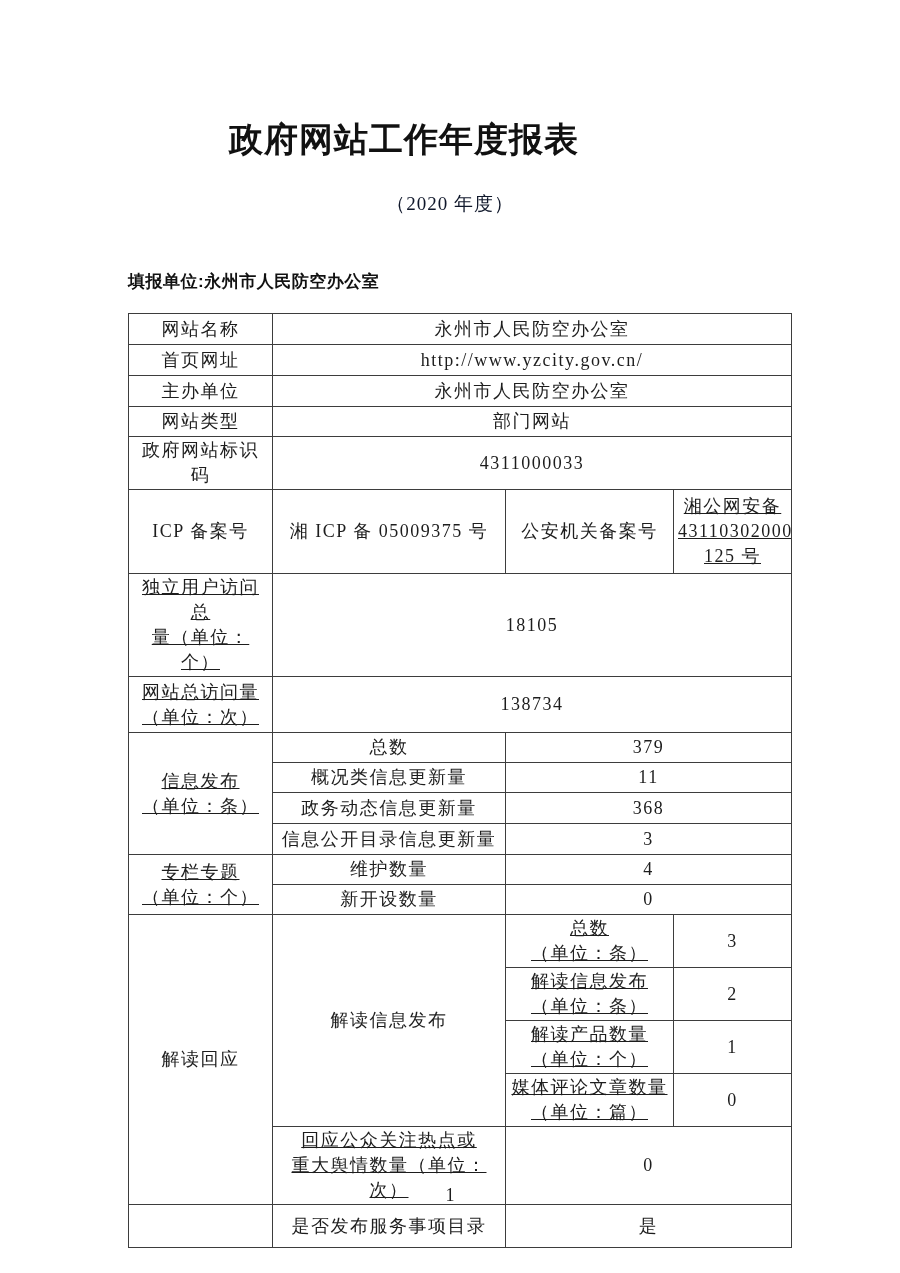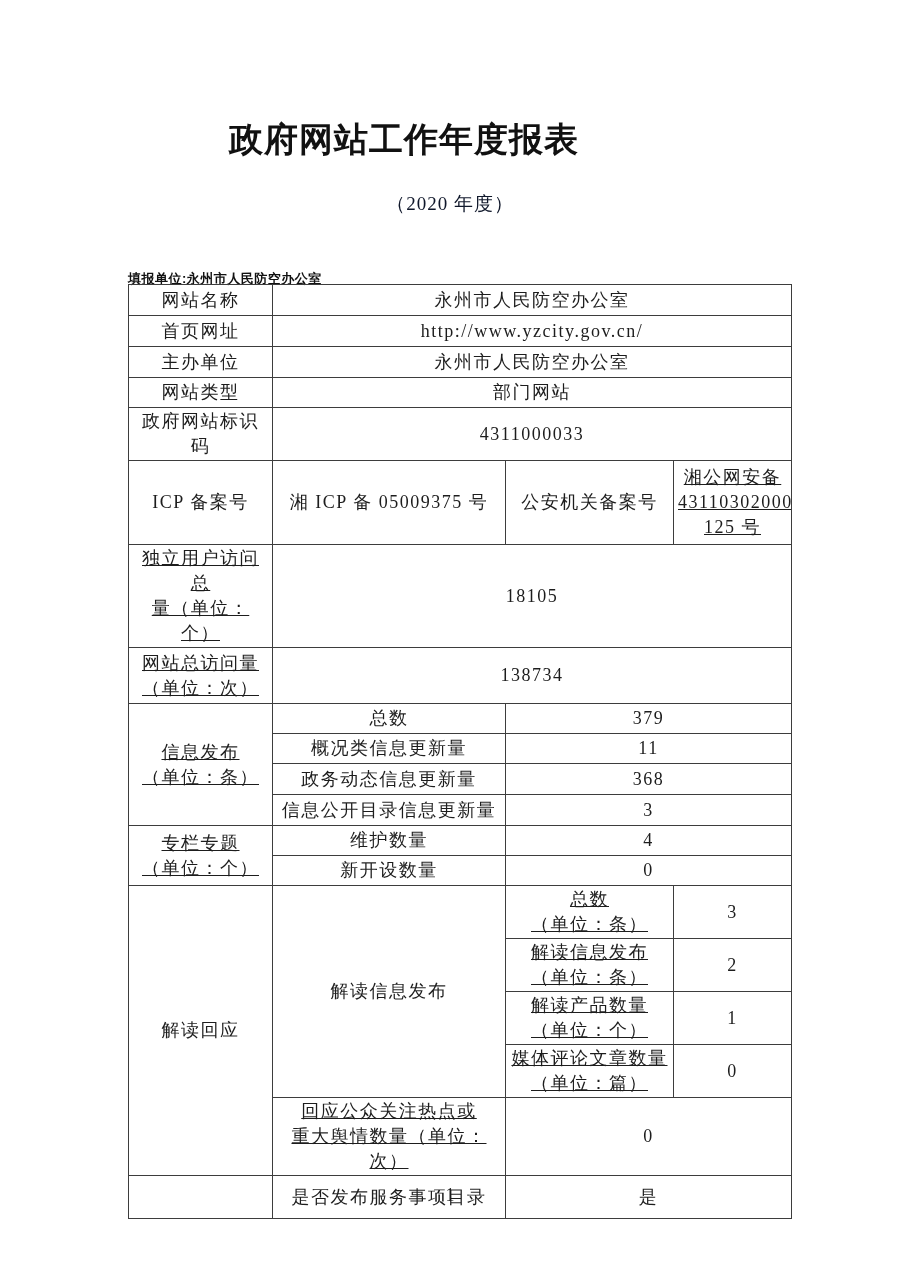--- a/index.html
+++ b/index.html
@@ -32,27 +32,27 @@
     text-align:center;
     font-size:19px;
     letter-spacing:1px;
     color:#0f172a;
   }
   .unit{
     position:absolute;
     top:270px; left:128px;
     font-family:"Liberation Sans","DejaVu Sans",sans-serif;
     font-weight:bold;
-    font-size:13px;
+    font-size:17px;
     letter-spacing:0.5px;
     color:#111;
   }
   table.report{
     position:absolute;
-    top:284px; left:128px;
+    top:313px; left:128px;
     width:663px;
     border-collapse:collapse;
     table-layout:fixed;
   }
   table.report td{
     border:1.5px solid #3d3d3d;
     text-align:center;
     vertical-align:middle;
     font-size:18px;
     line-height:25px;

